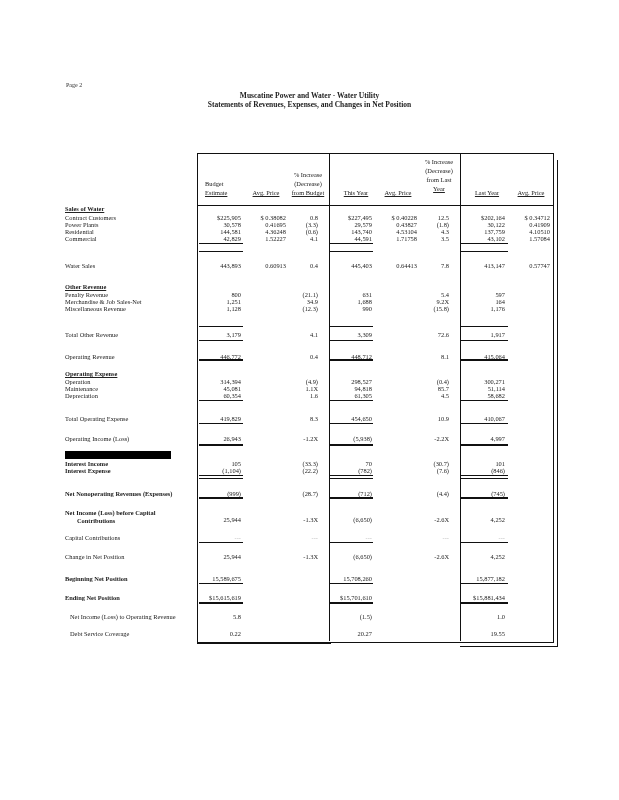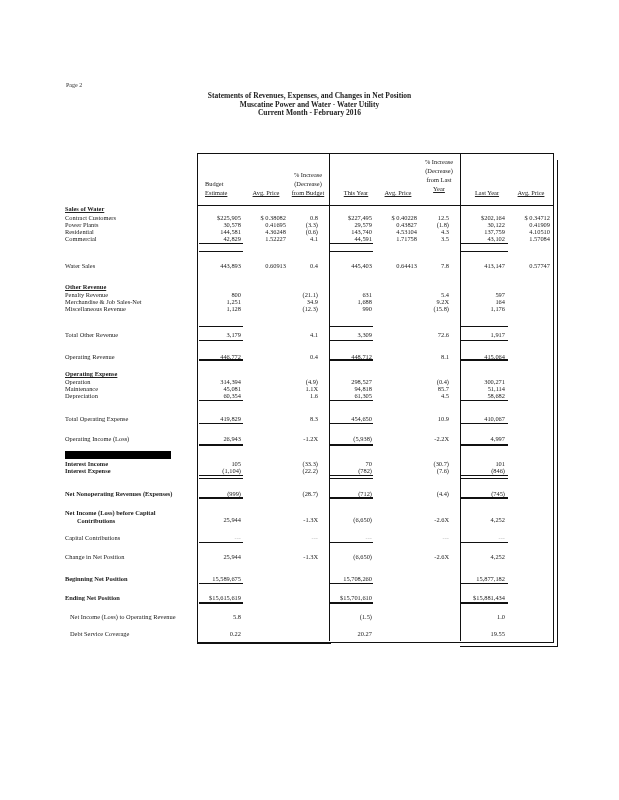--- a/index.html
+++ b/index.html
@@ -21,23 +21,22 @@
   .sec { text-decoration: underline; font-weight: bold; }
   .bold { font-weight: bold; }
   .redact { position: absolute; left: 65px; top: 451px; width: 106px; height: 8px; background: #000; }
 </style>
 </head>
 <body>
 
 <div class="page-label">Page 2</div>
 
 <div class="title-block">
+  <div>Muscatine Power and Water - Water Utility</div>
   <div>Statements of Revenues, Expenses, and Changes in Net Position</div>
-  <div>Muscatine Power and Water - Water Utility</div>
-  <div>Current Month - February 2016</div>
 </div>
 
 <div class="frame" style="left:197px; top:153px; width:355px; height:488px;"></div>
 <div class="vline" style="left:329px; top:153px; height:488px;"></div>
 <div class="vline" style="left:460px; top:153px; height:488px;"></div>
 <div class="vline" style="left:557px; top:160px; height:486px;"></div>
 <div class="hline" style="left:460px; top:646px; width:98px;"></div>
 <div class="hline" style="left:197px; top:205px; width:356px;"></div>
 <div class="hline" style="left:197px; top:643px; width:134px;"></div>
 

